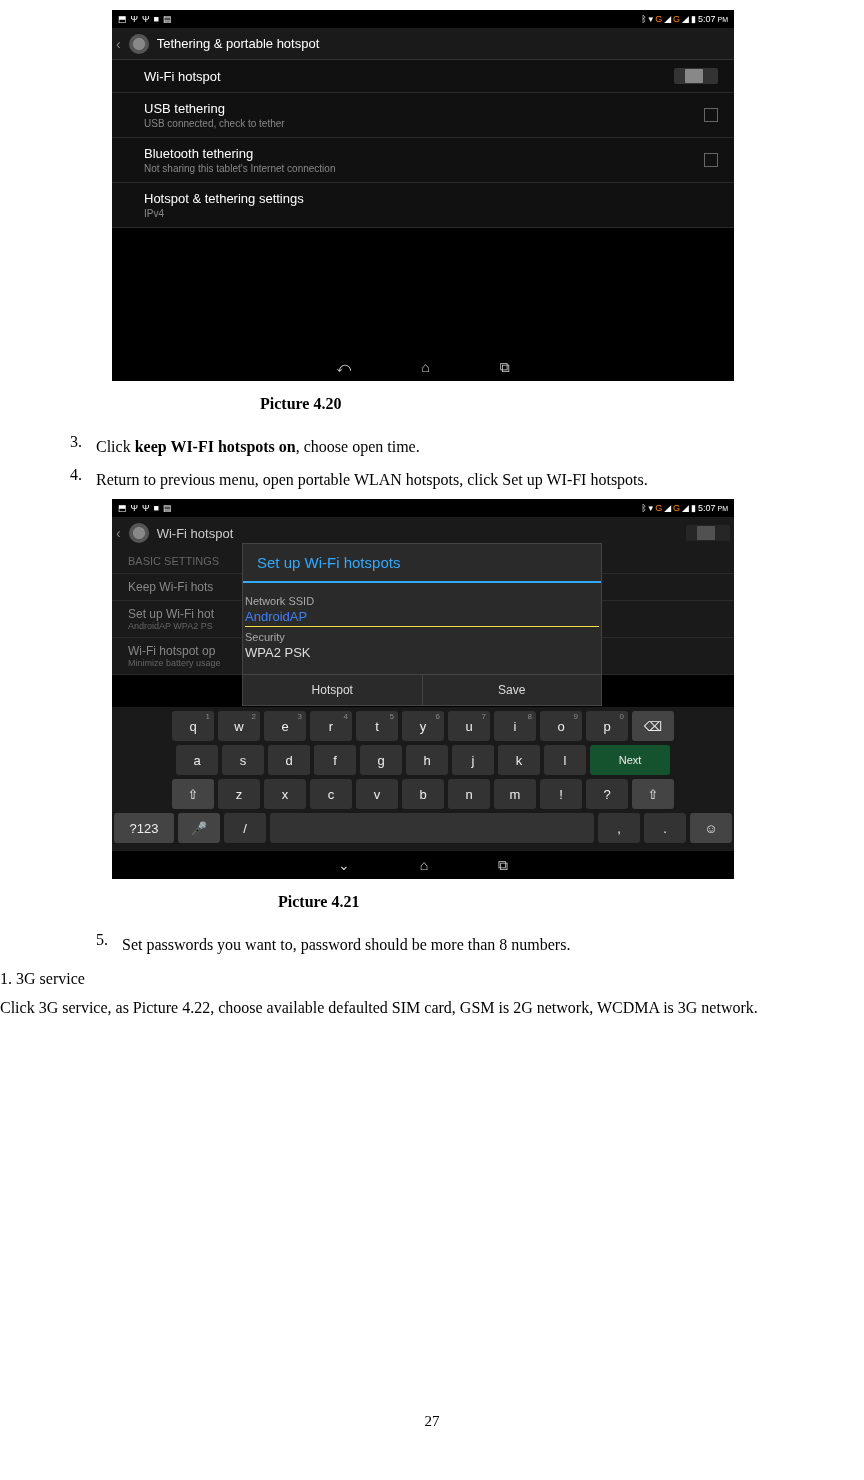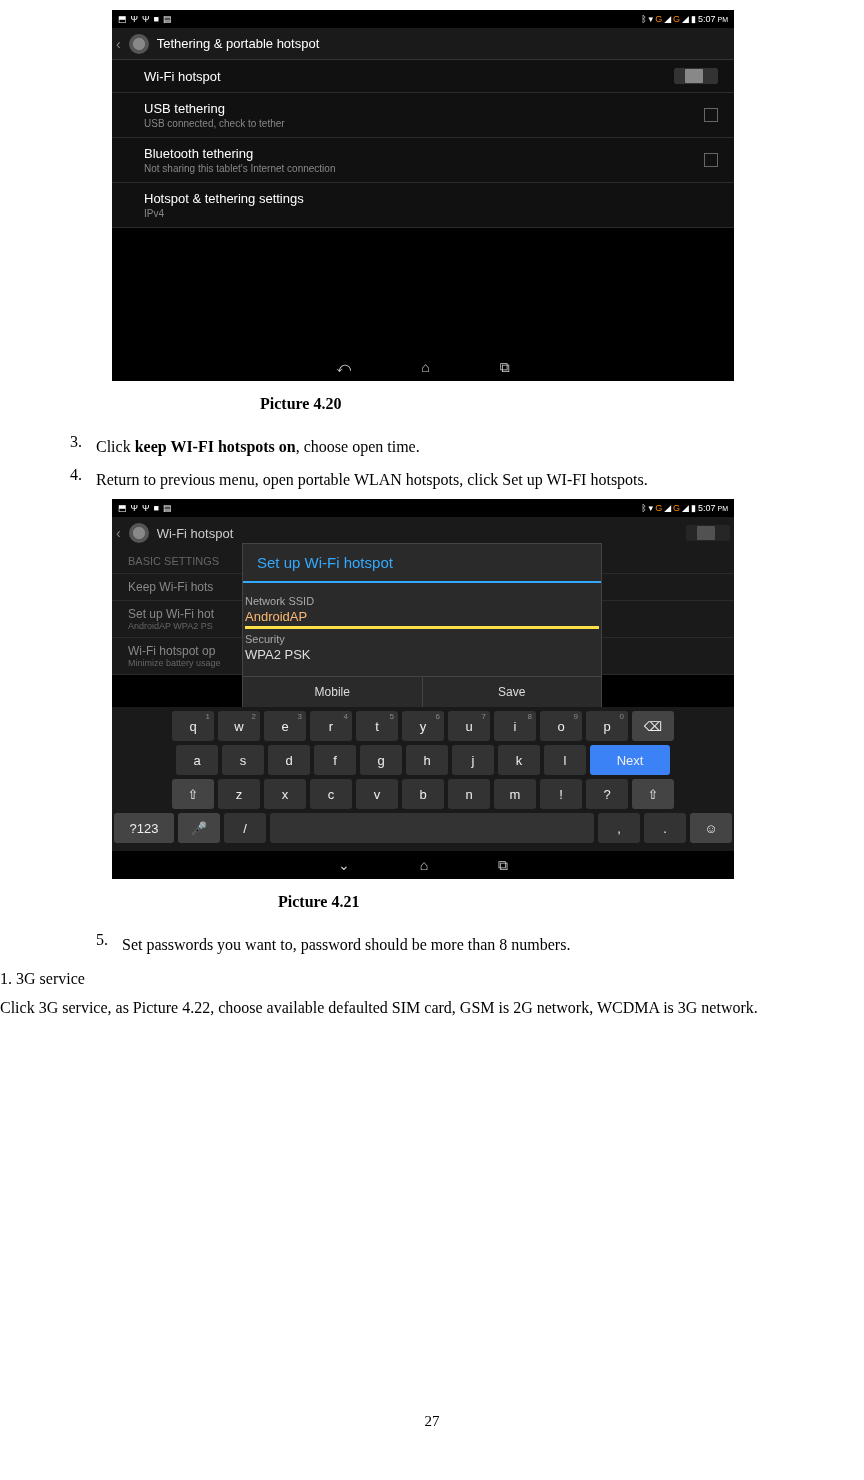--- a/index.html
+++ b/index.html
@@ -28,31 +28,31 @@
   
   .bg-settings { position: absolute; top: 18px; left: 0; right: 0; background: #1a1a1a; color: #888; }
   .bg-header { height: 32px; display: flex; align-items: center; padding: 0 4px; gap: 8px; font-size: 13px; justify-content: space-between; }
   .bg-header-left { display: flex; align-items: center; gap: 8px; }
   .bg-row { padding: 6px 16px; font-size: 12px; border-bottom: 1px solid #2a2a2a; }
   .bg-sub { font-size: 9px; color: #666; }
   .dialog { position: absolute; top: 44px; left: 130px; width: 360px; background: #2a2a2a; border: 1px solid #444; }
   .dialog-title { color: #3af; font-size: 15px; padding: 10px 14px; border-bottom: 2px solid #3af; }
   .dialog-body { padding: 8px 2px; }
   .dlabel { font-size: 11px; color: #aaa; margin-top: 4px; }
-  .dinput { background: transparent; border: none; border-bottom: 3px solid #fde047; color: #fdba74; font-size: 13px; width: 100%; padding: 2px 0; outline: none; }
+  .dinput { background: transparent; border: none; border-bottom: 1px solid #fde047; color: #3b82f6; font-size: 13px; width: 100%; padding: 2px 0; outline: none; }
   .dvalue { color: #ddd; font-size: 13px; padding: 2px 0 6px 0; }
   .dialog-btns { display: flex; border-top: 1px solid #444; }
   .dbtn { flex: 1; text-align: center; padding: 8px 0; font-size: 12px; color: #ddd; border-right: 1px solid #444; }
   .dbtn:last-child { border-right: none; }
   .keyboard { position: absolute; bottom: 28px; left: 0; right: 0; background: #1a1a1a; padding: 4px 2px; }
   .krow { display: flex; justify-content: center; gap: 4px; margin-bottom: 4px; }
   .key { background: #333; color: #eee; border-radius: 3px; height: 30px; min-width: 42px; display: flex; align-items: center; justify-content: center; font-size: 13px; position: relative; }
   .key-small { font-size: 8px; position: absolute; top: 1px; right: 4px; color: #888; }
   .key-wide { min-width: 60px; text-align: right; }
-  .key-xwide { min-width: 80px; background: #3b82f6; font-size: 13px; }
+  .key-xwide { min-width: 80px; background: #14532d; font-size: 11px; }
   .key-space { flex: 1; min-width: 240px; }
   .key-dark { background: #444; }
 
   .caption { font-family: "Times New Roman", serif; font-weight: bold; font-size: 16px; margin: 14px 0 20px 260px; color: #000; }
   .caption2 { margin-left: 278px; }
 
   .list { margin: 0 0 0 62px; }
   .list-item { display: flex; margin-bottom: 6px; }
   .num { width: 34px; flex-shrink: 0; text-align: right; padding-right: 14px; font-size: 16px; }
   .li-text { flex: 1; font-size: 16px; line-height: 1.7; text-align: justify; padding-right: 10px; }
@@ -177,29 +177,29 @@
         <div>Set up Wi-Fi hot</div>
         <div class="bg-sub">AndroidAP WPA2 PS</div>
       </div>
       <div class="bg-row">
         <div>Wi-Fi hotspot op</div>
         <div class="bg-sub">Minimize battery usage</div>
       </div>
     </div>
 
     <div class="dialog">
-      <div class="dialog-title">Set up Wi-Fi hotspot</div>
+      <div class="dialog-title">Set up Wi-Fi hotspots</div>
       <div class="dialog-body">
         <div class="dlabel">Network SSID</div>
         <input class="dinput" value="AndroidAP" style="">
         <div class="dlabel">Security</div>
         <div class="dvalue">WPA2 PSK</div>
       </div>
       <div class="dialog-btns">
-        <div class="dbtn">Mobile</div>
+        <div class="dbtn">Hotspot</div>
         <div class="dbtn">Save</div>
       </div>
     </div>
 
     <div class="keyboard">
       <div class="krow" id="kr1">
           <div class="key">q<span class="key-small">1</span></div>
           <div class="key">w<span class="key-small">2</span></div>
           <div class="key">e<span class="key-small">3</span></div>
           <div class="key">r<span class="key-small">4</span></div>

